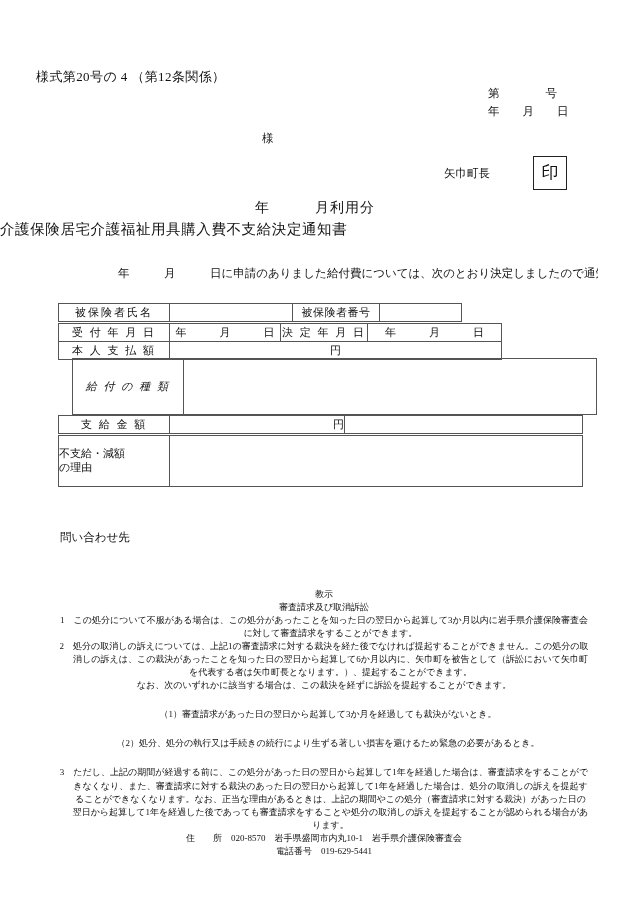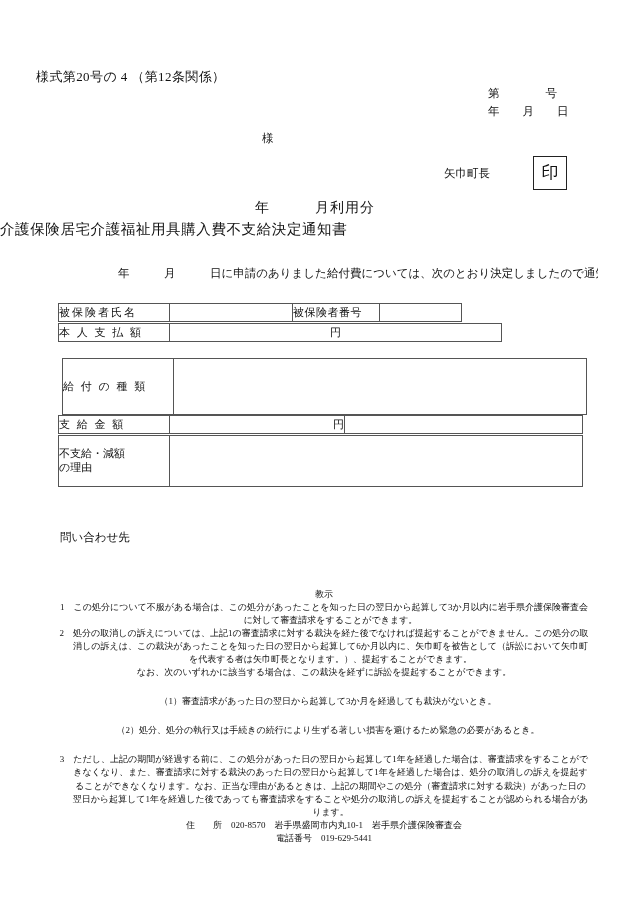--- a/index.html
+++ b/index.html
@@ -82,31 +82,31 @@
     font-size: 11px;
     table-layout: fixed;
   }
   .tbl td {
     border: 1px solid #555;
     padding: 0;
     height: 17px;
     vertical-align: middle;
   }
   .lbl {
-    text-align: left;
+    text-align: center;
     letter-spacing: 2px;
     white-space: nowrap;
   }
   .lbl-tight { letter-spacing: 0.5px; }
   .cen { text-align: center; white-space: pre; }
   .rgt { text-align: right; padding-right: 6px; }
 
   #t1 { left: 58px; top: 303px; width: 404px; }
   #t2 { left: 58px; top: 323px; width: 444px; }
-  #t3 { left: 62px; top: 358px; width: 525px; }
+  #t3 { left: 72px; top: 358px; width: 525px; font-style: italic; }
   #t4 { left: 58px; top: 415px; width: 525px; }
   #t5 { left: 58px; top: 435px; width: 525px; }
 
   .two-line { line-height: 1.25; text-align: left; }
 
   
   .contact {
     left: 60px; top: 530px;
     font-size: 11.5px;
   }
@@ -161,20 +161,26 @@
       <td class="lbl" style="width:110px">被保険者氏名</td>
       <td style="width:122px"></td>
       <td class="lbl lbl-tight" style="width:86px">被保険者番号</td>
       <td></td>
     </tr>
   </tbody>
     </table>
 
   <table class="abs tbl" id="t2">
     <tbody>
+        <tr>
+      <td class="lbl" style="width:110px">受 付 年 月 日</td>
+      <td class="cen" style="width:110px">年　　　月　　　日</td>
+      <td class="lbl" style="width:86px">決 定 年 月 日</td>
+      <td class="cen">年　　　月　　　日</td>
+    </tr>
     <tr>
       <td class="lbl">本 人 支 払 額</td>
       <td class="cen" colspan="3">円</td>
     </tr>
   </tbody>
     </table>
 
   <table class="abs tbl" id="t3">
     <tbody>
         <tr>
@@ -203,20 +209,21 @@
       </td>
       <td></td>
     </tr>
   </tbody>
     </table>
 
   <div class="abs contact">問い合わせ先</div>
 
   <div class="abs notes">
     <p class="hd">教示</p>
+    <p class="hd">審査請求及び取消訴訟</p>
     <p class="num">1　この処分について不服がある場合は、この処分があったことを知った日の翌日から起算して3か月以内に岩手県介護保険審査会に対して審査請求をすることができます。</p>
     <p class="num">2　処分の取消しの訴えについては、上記1の審査請求に対する裁決を経た後でなければ提起することができません。この処分の取消しの訴えは、この裁決があったことを知った日の翌日から起算して6か月以内に、矢巾町を被告として（訴訟において矢巾町を代表する者は矢巾町長となります。）、提起することができます。</p>
     <p class="num">なお、次のいずれかに該当する場合は、この裁決を経ずに訴訟を提起することができます。</p>
     <p class="sub">（1）審査請求があった日の翌日から起算して3か月を経過しても裁決がないとき。</p>
     <p class="sub">（2）処分、処分の執行又は手続きの続行により生ずる著しい損害を避けるため緊急の必要があるとき。</p>
     <p class="num">3　ただし、上記の期間が経過する前に、この処分があった日の翌日から起算して1年を経過した場合は、審査請求をすることができなくなり、また、審査請求に対する裁決のあった日の翌日から起算して1年を経過した場合は、処分の取消しの訴えを提起することができなくなります。なお、正当な理由があるときは、上記の期間やこの処分（審査請求に対する裁決）があった日の翌日から起算して1年を経過した後であっても審査請求をすることや処分の取消しの訴えを提起することが認められる場合があります。</p>
     <p class="addr">住　　所　020-8570　岩手県盛岡市内丸10-1　岩手県介護保険審査会</p>
     <p class="addr">電話番号　019-629-5441</p>
   </div>
 

